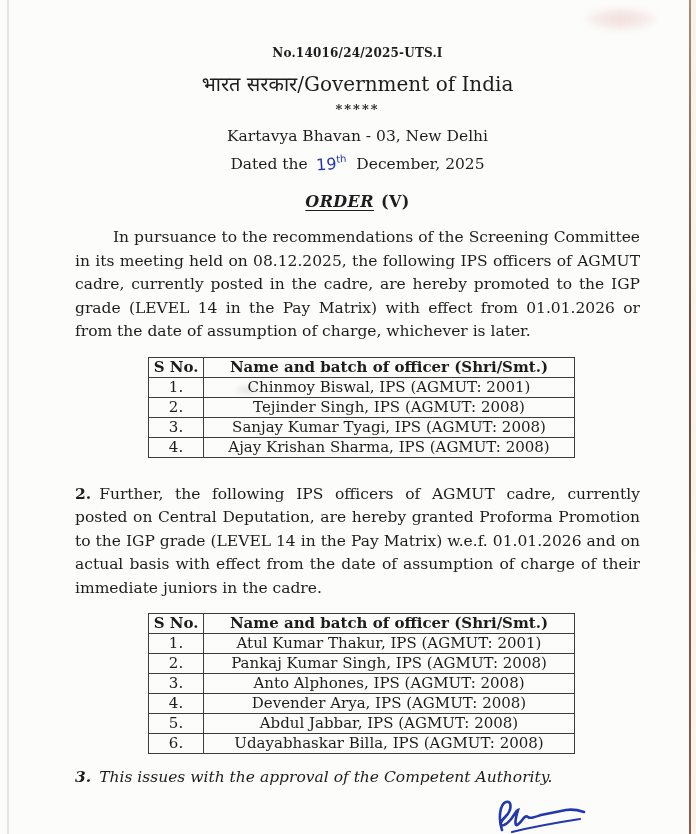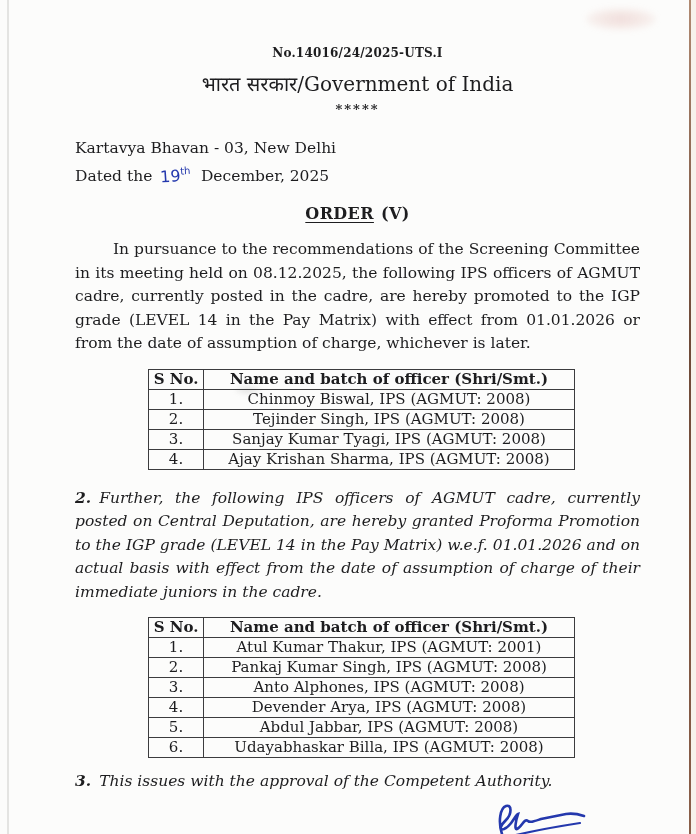--- a/index.html
+++ b/index.html
@@ -26,27 +26,27 @@
   .smudge-gray{position:absolute;top:385px;left:235px;width:26px;height:10px;border-radius:50%;
     background:radial-gradient(rgba(120,120,120,.18),rgba(120,120,120,0));filter:blur(2px);}
 
   .content{
     position:absolute;left:75px;right:56px;top:46px;
   }
   .center{text-align:center;}
   .ref-no{font-weight:bold;font-size:12px;letter-spacing:.2px;margin:0 0 10px 0;}
   .org-line{font-size:20px;margin:0 0 8px 0;}
   .stars{font-size:13px;font-weight:bold;letter-spacing:2px;margin:0;line-height:10px;}
-  .date-block{text-align:left;font-size:15.5px;line-height:23px;margin-top:22px;}
+  .date-block{text-align:center;font-size:15.5px;line-height:23px;margin-top:10px;}
   .ink{color:#2438ad;}
   .hand-day{display:inline-block;transform:rotate(-4deg);font-size:16px;margin:0 10px 0 8px;
     font-family:"DejaVu Sans","Liberation Sans",sans-serif;}
   .hand-day sup{font-size:10px;}
   .order-head{margin-top:16px;font-size:16px;font-weight:bold;letter-spacing:.4px;}
-  .order-underline{text-decoration:underline;text-underline-offset:3px;}
+  .order-underline{text-decoration:underline;text-underline-offset:3px;font-style:italic;}
   .order-suffix{margin-left:7px;}
   .para{font-size:15.5px;line-height:23.5px;text-align:justify;margin:14px 0 0 0;}
   .para.first{text-indent:38px;margin-top:15px;}
   .para .num{font-weight:bold;margin-right:8px;}
   table.officers{
     border-collapse:collapse;
     margin:13px 0 0 73px;
     width:427px;
     font-size:15px;
   }
@@ -93,38 +93,38 @@
     <p class="para first">In pursuance to the recommendations of the Screening Committee in its meeting held on 08.12.2025, the following IPS officers of AGMUT cadre, currently posted in the cadre, are hereby promoted to the IGP grade (LEVEL 14 in the Pay Matrix) with effect from 01.01.2026 or from the date of assumption of charge, whichever is later.</p>
 
     <table class="officers">
       <tbody>
           <tr>
         <th class="sno">S No.</th>
         <th>Name and batch of officer (Shri/Smt.)</th>
       </tr>
       <tr>
         <td class="sno">1.</td>
-        <td>Chinmoy Biswal, IPS (AGMUT: 2008)</td>
+        <td>Chinmoy Biswal, IPS (AGMUT: 2001)</td>
       </tr>
       <tr>
         <td class="sno">2.</td>
         <td>Tejinder Singh, IPS (AGMUT: 2008)</td>
       </tr>
       <tr>
         <td class="sno">3.</td>
         <td>Sanjay Kumar Tyagi, IPS (AGMUT: 2008)</td>
       </tr>
       <tr>
         <td class="sno">4.</td>
         <td>Ajay Krishan Sharma, IPS (AGMUT: 2008)</td>
       </tr>
     </tbody>
       </table>
 
-    <p class="para" style="margin-top:16px;font-style:italic;">
+    <p class="para" style="margin-top:24px;">
       <span class="num">2.</span><span>Further, the following IPS officers of AGMUT cadre, currently posted on Central Deputation, are hereby granted Proforma Promotion to the IGP grade (LEVEL 14 in the Pay Matrix) w.e.f. 01.01.2026 and on actual basis with effect from the date of assumption of charge of their immediate juniors in the cadre.</span>
     </p>
 
     <table class="officers">
       <tbody>
           <tr>
         <th class="sno">S No.</th>
         <th>Name and batch of officer (Shri/Smt.)</th>
       </tr>
       <tr>

